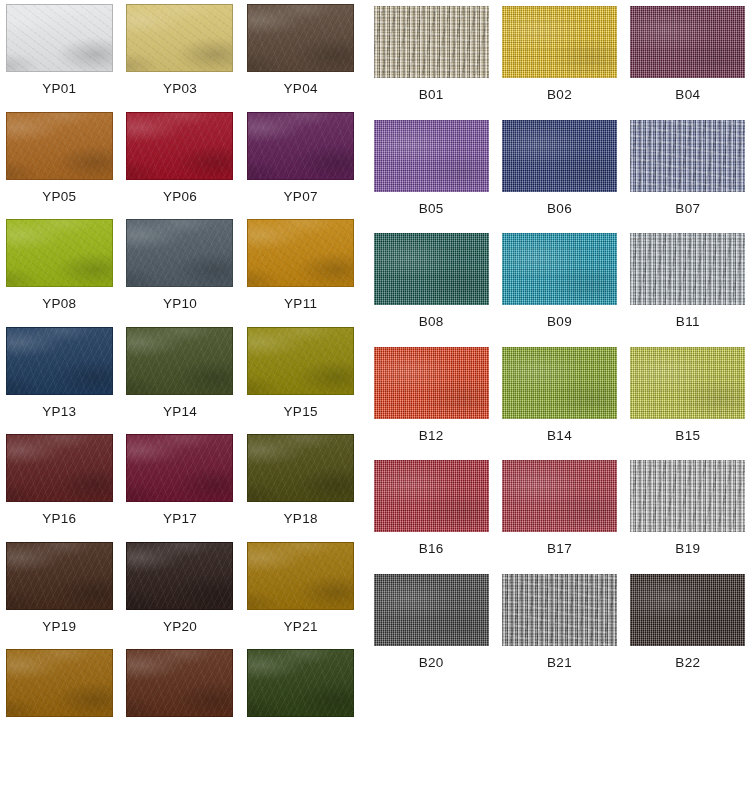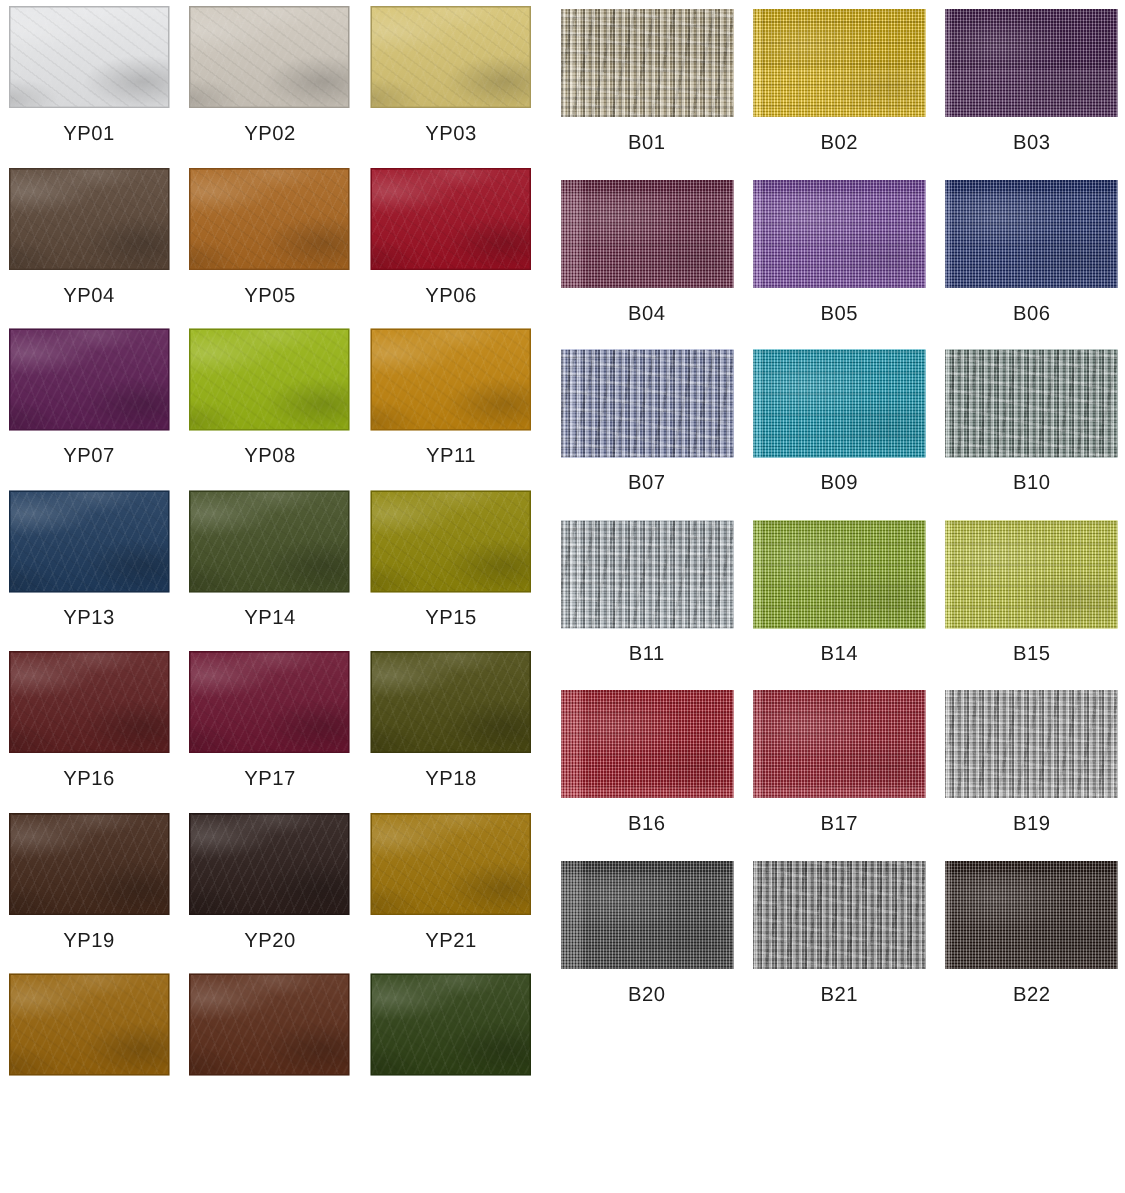--- a/index.html
+++ b/index.html
@@ -155,24 +155,20 @@
 
 <div id="catalog">
 
   <div class="panel panel-leather">
     <div class="grid" id="leather-grid">
         <div class="cell">
           <div class="swatch leather" style="background-color: rgb(230, 231, 233);"></div>
           <div class="label">YP01</div>
         </div>
         <div class="cell">
-          <div class="swatch leather" style="background-color: rgb(207, 200, 189);"></div>
-          <div class="label">YP02</div>
-        </div>
-        <div class="cell">
           <div class="swatch leather" style="background-color: rgb(214, 195, 114);"></div>
           <div class="label">YP03</div>
         </div>
         <div class="cell">
           <div class="swatch leather" style="background-color: rgb(90, 70, 55);"></div>
           <div class="label">YP04</div>
         </div>
         <div class="cell">
           <div class="swatch leather" style="background-color: rgb(168, 101, 31);"></div>
           <div class="label">YP05</div>
@@ -183,20 +179,24 @@
         </div>
         <div class="cell">
           <div class="swatch leather" style="background-color: rgb(92, 30, 83);"></div>
           <div class="label">YP07</div>
         </div>
         <div class="cell">
           <div class="swatch leather" style="background-color: rgb(150, 179, 19);"></div>
           <div class="label">YP08</div>
         </div>
         <div class="cell">
+          <div class="swatch leather" style="background-color: rgb(78, 90, 99);"></div>
+          <div class="label">YP10</div>
+        </div>
+        <div class="cell">
           <div class="swatch leather" style="background-color: rgb(192, 131, 13);"></div>
           <div class="label">YP11</div>
         </div>
         <div class="cell">
           <div class="swatch leather" style="background-color: rgb(30, 58, 92);"></div>
           <div class="label">YP13</div>
         </div>
         <div class="cell">
           <div class="swatch leather" style="background-color: rgb(67, 79, 37);"></div>
           <div class="label">YP14</div>
@@ -245,52 +245,52 @@
     <div class="grid" id="fabric-grid">
         <div class="cell">
           <div class="swatch fabric slub" style="background-color: rgb(240, 222, 176);"></div>
           <div class="label">B01</div>
         </div>
         <div class="cell">
           <div class="swatch fabric" style="background-color: rgb(242, 199, 22);"></div>
           <div class="label">B02</div>
         </div>
         <div class="cell">
-          <div class="swatch fabric" style="background-color: rgb(75, 34, 85);"></div>
-          <div class="label">B03</div>
-        </div>
-        <div class="cell">
           <div class="swatch fabric" style="background-color: rgb(108, 37, 68);"></div>
           <div class="label">B04</div>
         </div>
         <div class="cell">
           <div class="swatch fabric" style="background-color: rgb(123, 73, 168);"></div>
           <div class="label">B05</div>
         </div>
         <div class="cell">
           <div class="swatch fabric" style="background-color: rgb(31, 47, 114);"></div>
           <div class="label">B06</div>
         </div>
         <div class="cell">
           <div class="swatch fabric slub" style="background-color: rgb(141, 154, 212);"></div>
           <div class="label">B07</div>
         </div>
         <div class="cell">
+          <div class="swatch fabric" style="background-color: rgb(16, 88, 79);"></div>
+          <div class="label">B08</div>
+        </div>
+        <div class="cell">
           <div class="swatch fabric" style="background-color: rgb(13, 156, 184);"></div>
           <div class="label">B09</div>
         </div>
         <div class="cell">
-          <div class="swatch fabric slub" style="background-color: rgb(134, 160, 153);"></div>
-          <div class="label">B10</div>
-        </div>
-        <div class="cell">
           <div class="swatch fabric slub" style="background-color: rgb(196, 210, 220);"></div>
           <div class="label">B11</div>
         </div>
         <div class="cell">
+          <div class="swatch fabric" style="background-color: rgb(240, 53, 14);"></div>
+          <div class="label">B12</div>
+        </div>
+        <div class="cell">
           <div class="swatch fabric" style="background-color: rgb(138, 175, 30);"></div>
           <div class="label">B14</div>
         </div>
         <div class="cell">
           <div class="swatch fabric" style="background-color: rgb(200, 207, 58);"></div>
           <div class="label">B15</div>
         </div>
         <div class="cell">
           <div class="swatch fabric" style="background-color: rgb(182, 32, 47);"></div>
           <div class="label">B16</div>

